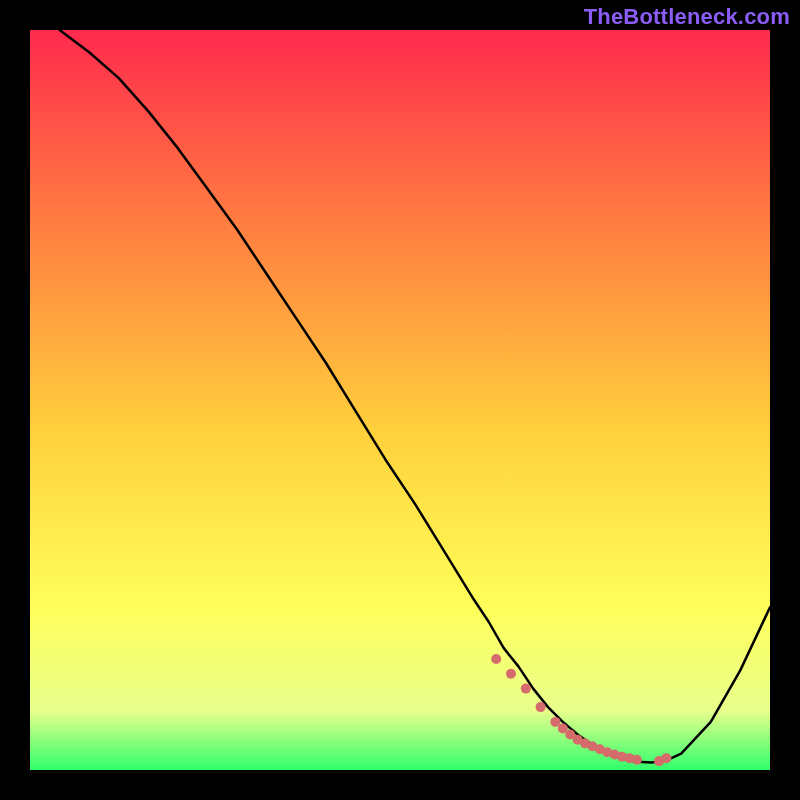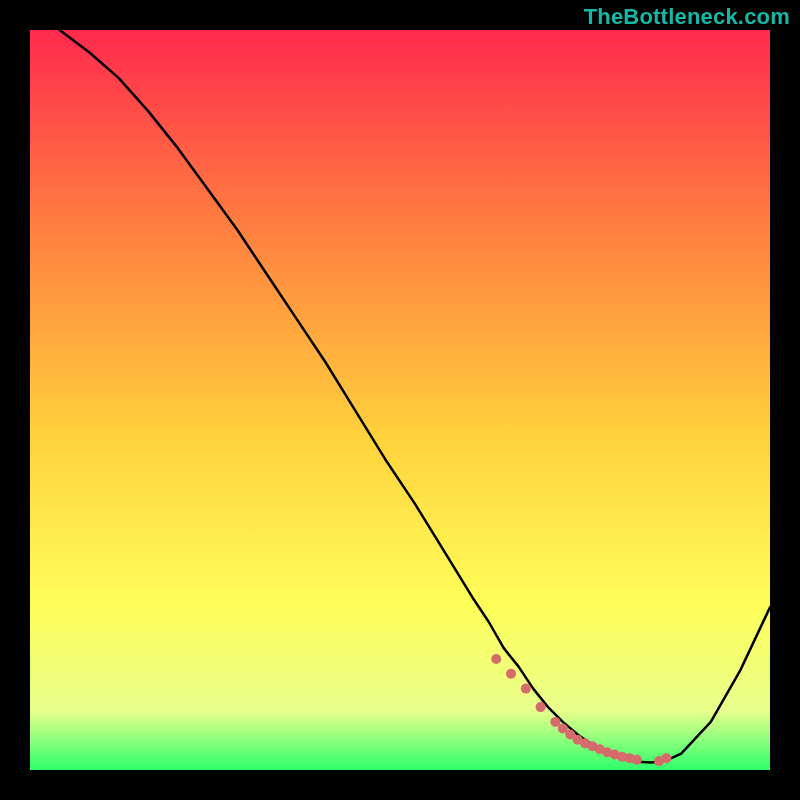--- a/index.html
+++ b/index.html
@@ -23,21 +23,21 @@
     width: 740px;
     height: 740px;
   }
   .watermark {
     position: absolute;
     top: 4px;
     right: 10px;
     font-family: Arial, Helvetica, sans-serif;
     font-size: 22px;
     font-weight: 600;
-    color: #14b8a6;
+    color: #8b5cf6;
     letter-spacing: 0.2px;
   }
   svg { display: block; }
 </style>
 </head>
 <body>
 
 <div class="container">
   <div class="watermark">TheBottleneck.com</div>
   <div class="plot-area">

